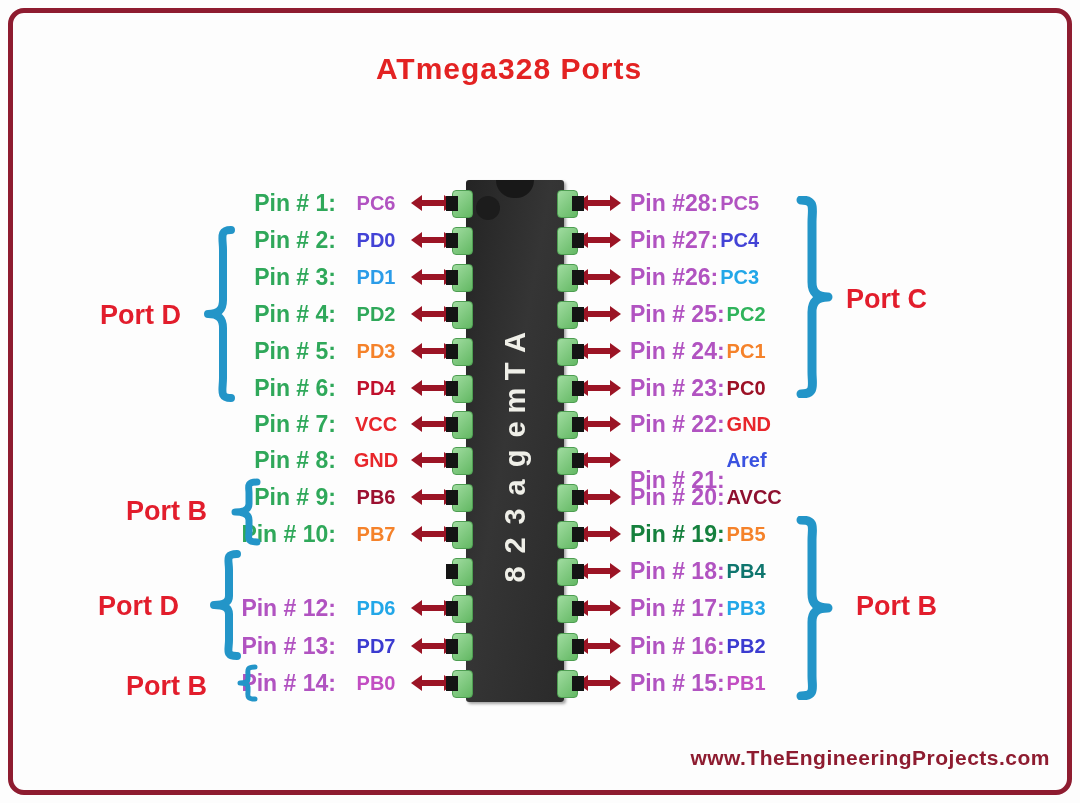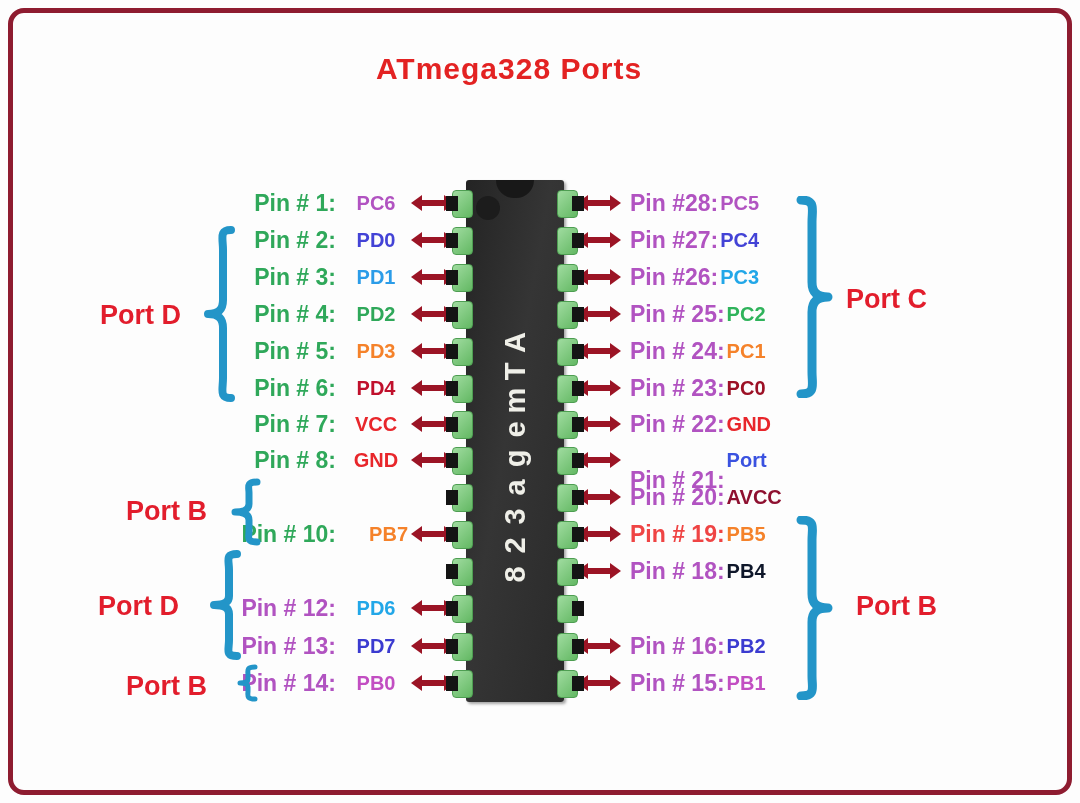--- a/index.html
+++ b/index.html
@@ -155,23 +155,28 @@
   <div class="pin-row left y7">
       <span class="pin-label" style="color: rgb(47, 168, 90);">Pin # 7:</span>
       <span class="pin-signal" style="color: rgb(232, 38, 43);">VCC</span>
       <span class="dbl-arrow"></span>
     </div>
   <div class="pin-row left y8">
       <span class="pin-label" style="color: rgb(47, 168, 90);">Pin # 8:</span>
       <span class="pin-signal" style="color: rgb(232, 38, 43);">GND</span>
       <span class="dbl-arrow"></span>
     </div>
+  <div class="pin-row left y9">
+      <span class="pin-label" style="color: rgb(47, 168, 90);">Pin # 9:</span>
+      <span class="pin-signal" style="color: rgb(156, 16, 48);">PB6</span>
+      <span class="dbl-arrow"></span>
+    </div>
   <div class="pin-row left y10">
       <span class="pin-label" style="color: rgb(47, 168, 90);">Pin # 10:</span>
-      <span class="pin-signal" style="color: rgb(245, 130, 42); text-align: right;">PB7</span>
+      <span class="pin-signal" style="color: rgb(245, 130, 42);">PB7</span>
       <span class="dbl-arrow"></span>
     </div>
   <div class="pin-row left y12">
       <span class="pin-label" style="color: rgb(177, 83, 193);">Pin # 12:</span>
       <span class="pin-signal" style="color: rgb(34, 167, 232);">PD6</span>
       <span class="dbl-arrow"></span>
     </div>
   <div class="pin-row left y13">
       <span class="pin-label" style="color: rgb(177, 83, 193);">Pin # 13:</span>
       <span class="pin-signal" style="color: rgb(59, 59, 208);">PD7</span>
@@ -214,36 +219,41 @@
       <span class="pin-signal" style="color: rgb(156, 16, 37);">PC0</span>
     </div>
   <div class="pin-row right y7">
       <span class="dbl-arrow"></span>
       <span class="pin-label" style="color: rgb(177, 83, 193);">Pin # 22:</span>
       <span class="pin-signal" style="color: rgb(232, 38, 43);">GND</span>
     </div>
   <div class="pin-row right y8">
       <span class="dbl-arrow"></span>
       <span class="pin-label" style="color: rgb(177, 83, 193); margin-top: 40px;">Pin # 21:</span>
-      <span class="pin-signal" style="color: rgb(58, 82, 224);">Port</span>
+      <span class="pin-signal" style="color: rgb(58, 82, 224);">Aref</span>
     </div>
   <div class="pin-row right y9">
       <span class="dbl-arrow"></span>
       <span class="pin-label" style="color: rgb(177, 83, 193);">Pin # 20:</span>
       <span class="pin-signal" style="color: rgb(142, 16, 48);">AVCC</span>
     </div>
   <div class="pin-row right y10">
       <span class="dbl-arrow"></span>
-      <span class="pin-label" style="color: #ef4444;">Pin # 19:</span>
+      <span class="pin-label" style="color: #15803d;">Pin # 19:</span>
       <span class="pin-signal" style="color: rgb(245, 130, 42);">PB5</span>
     </div>
   <div class="pin-row right y11">
       <span class="dbl-arrow"></span>
       <span class="pin-label" style="color: rgb(177, 83, 193);">Pin # 18:</span>
-      <span class="pin-signal" style="color: #0f172a;">PB4</span>
+      <span class="pin-signal" style="color: #0f766e;">PB4</span>
+    </div>
+  <div class="pin-row right y12">
+      <span class="dbl-arrow"></span>
+      <span class="pin-label" style="color: rgb(177, 83, 193);">Pin # 17:</span>
+      <span class="pin-signal" style="color: rgb(34, 167, 232);">PB3</span>
     </div>
   <div class="pin-row right y13">
       <span class="dbl-arrow"></span>
       <span class="pin-label" style="color: rgb(177, 83, 193);">Pin # 16:</span>
       <span class="pin-signal" style="color: rgb(59, 59, 208);">PB2</span>
     </div>
   <div class="pin-row right y14">
       <span class="dbl-arrow"></span>
       <span class="pin-label" style="color: rgb(177, 83, 193);">Pin # 15:</span>
       <span class="pin-signal" style="color: rgb(194, 78, 194); text-align: center;">PB1</span>
@@ -268,13 +278,14 @@
       <path stroke-width="9" d="M13 4 C28 4 24 12 24 24 L24 78 C24 87 28 92 40 92 C28 92 24 97 24 106 L24 160 C24 172 28 180 13 180"></path>
     </svg>
 
   <div class="port-label" style="left:100px; top:300px;">Port D</div>
   <div class="port-label" style="left:126px; top:496px;">Port B</div>
   <div class="port-label" style="left:98px; top:591px;">Port D</div>
   <div class="port-label" style="left:126px; top:671px;">Port B</div>
   <div class="port-label" style="left:846px; top:284px;">Port C</div>
   <div class="port-label" style="left:856px; top:591px;">Port B</div>
 
+  <div class="watermark">www.TheEngineeringProjects.com</div>
 </div>
 
 </body></html>

